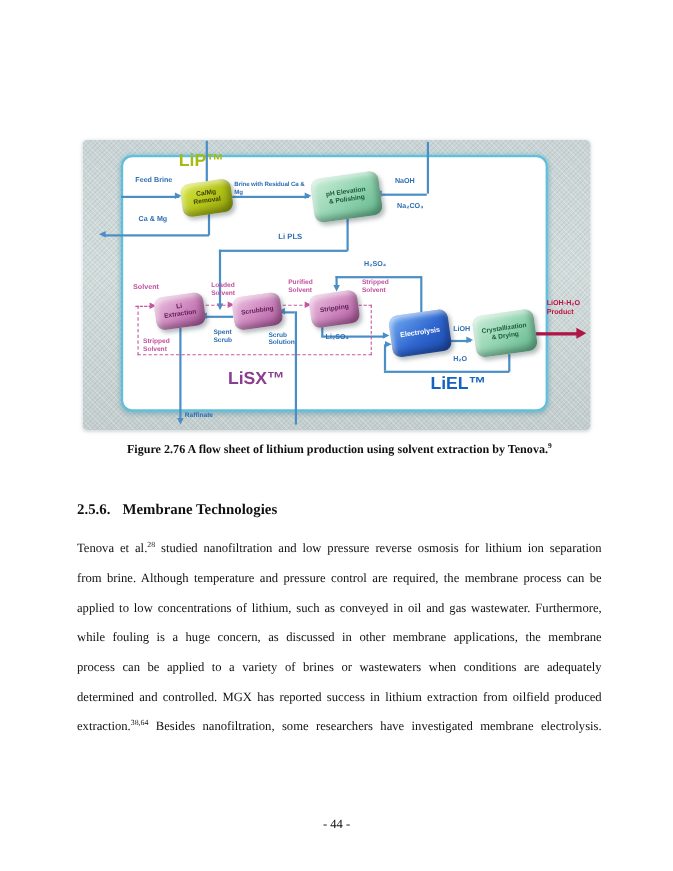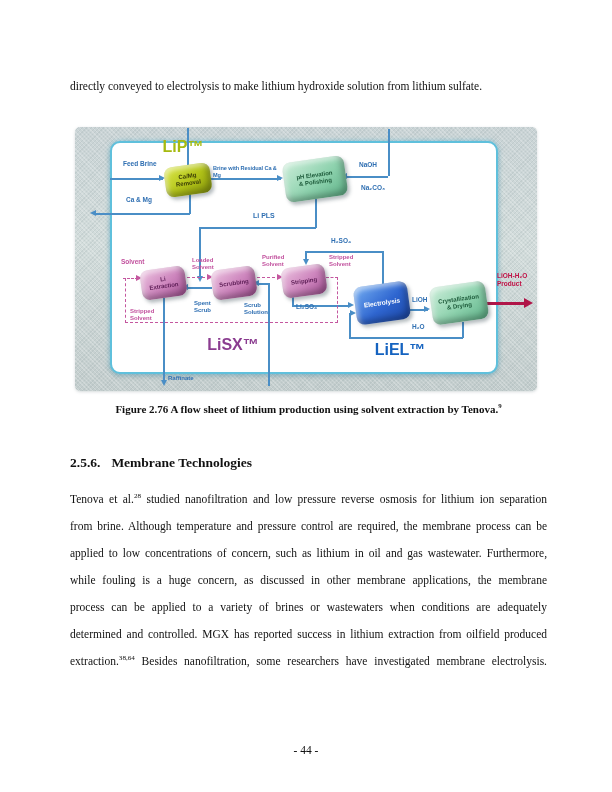--- a/index.html
+++ b/index.html
@@ -16,21 +16,21 @@
       linear-gradient(180deg,#c9d3d5 0%,#d2dcdb 45%,#c3cdcd 100%);
     box-shadow:0 1px 3px rgba(90,110,115,.25);}
   .panel{position:absolute;left:35px;top:14px;width:384px;height:229px;background:#ffffff;
     border:2px solid #5fc0dc;border-radius:10px;
     box-shadow:0 0 5px rgba(95,192,220,.6),0 2px 5px rgba(70,100,110,.3);}
 
   .sec{position:absolute;font-family:"Liberation Sans",sans-serif;font-weight:bold;
        font-size:16px;text-align:center;letter-spacing:0;}
   .sec.lip{color:#a6ba10;}
   .sec.lisx{color:#8b3d90;}
-  .sec.liel{color:#1563c0;}
+  .sec.liel{color:#1563c0;text-align:right;}
 
   .box{position:absolute;display:flex;align-items:center;justify-content:center;text-align:center;
     font-family:"Liberation Sans",sans-serif;font-weight:bold;font-size:6px;line-height:1.15;
     white-space:pre-line;border-radius:8px;transform:rotate(-8deg);
     box-shadow:inset -3px -4px 6px rgba(0,0,0,.28),inset 2px 3px 5px rgba(255,255,255,.55),2px 3px 4px rgba(40,60,70,.35);}
   .box.yellow{background:linear-gradient(145deg,#dce84a 0%,#b2c318 55%,#8a9b0c 100%);color:#3c3e07;}
   .box.green {background:linear-gradient(145deg,#cdeeda 0%,#8ed2ae 55%,#5fb389 100%);color:#1d5a3a;}
   .box.pink  {background:linear-gradient(145deg,#edc4e1 0%,#cd85bd 55%,#a85398 100%);color:#5c1d55;}
   .box.blue  {background:linear-gradient(145deg,#74aef2 0%,#2f66d0 55%,#1b47a8 100%);color:#ffffff;}
 
@@ -64,21 +64,20 @@
   .pline{line-height:27px;text-align:justify;text-align-last:justify;height:27px;overflow:hidden;}
   .pline.first{text-indent:38px;}
   sup{font-size:.62em;vertical-align:super;line-height:0;margin-top:20px;}
   .pageno{position:absolute;left:0;top:744px;width:612px;text-align:center;font-size:11.5px;}
 </style>
 </head>
 <body>
 
 <div class="page">
 
-  <div class="toptext">directly conveyed to electrolysis to make lithium hydroxide solution from lithium sulfate.</div>
 
   <div class="figure">
     <div class="panel"></div>
 
     <div class="sec lip" style="left:78px;top:11px;width:60px;">LiP™</div>
     <div class="sec lisx" style="left:118px;top:209px;width:80px;">LiSX™</div>
     <div class="sec liel" style="left:283px;top:214px;width:84px;">LiEL™</div>
 
     <div class="vl" style="left:112px;top:1px;height:37px;"></div>
     <div class="vl" style="left:313px;top:2px;height:47px;"></div>
@@ -181,21 +180,21 @@
 Product</div>
   </div>
 
   <div class="caption"><span>Figure 2.76 A flow sheet of lithium production using solvent extraction by Tenova.</span><sup>9</sup></div>
 
   <div class="heading"><span class="num">2.5.6.</span><span>Membrane Technologies</span></div>
 
   <div class="para">
     <div class="pline"><span>Tenova et al.</span><sup>28</sup><span> studied nanofiltration and low pressure reverse osmosis for lithium ion separation</span></div>
     <div class="pline"><span>from brine. Although temperature and pressure control are required, the membrane process can be</span><sup></sup><span></span></div>
-    <div class="pline"><span>applied to low concentrations of concern, such as lithium in oil and gas wastewater. Furthermore,</span><sup></sup><span></span></div>
+    <div class="pline"><span>applied to low concentrations of lithium, such as conveyed in oil and gas wastewater. Furthermore,</span><sup></sup><span></span></div>
     <div class="pline"><span>while fouling is a huge concern, as discussed in other membrane applications, the membrane</span><sup></sup><span></span></div>
     <div class="pline"><span>process can be applied to a variety of brines or wastewaters when conditions are adequately</span><sup></sup><span></span></div>
     <div class="pline"><span>determined and controlled. MGX has reported success in lithium extraction from oilfield produced</span><sup></sup><span></span></div>
     <div class="pline"><span>extraction.</span><sup>38,64</sup><span> Besides nanofiltration, some researchers have investigated membrane electrolysis.</span></div>
   </div>
 
   <div class="pageno">- 44 -</div>
 
 </div>
 

